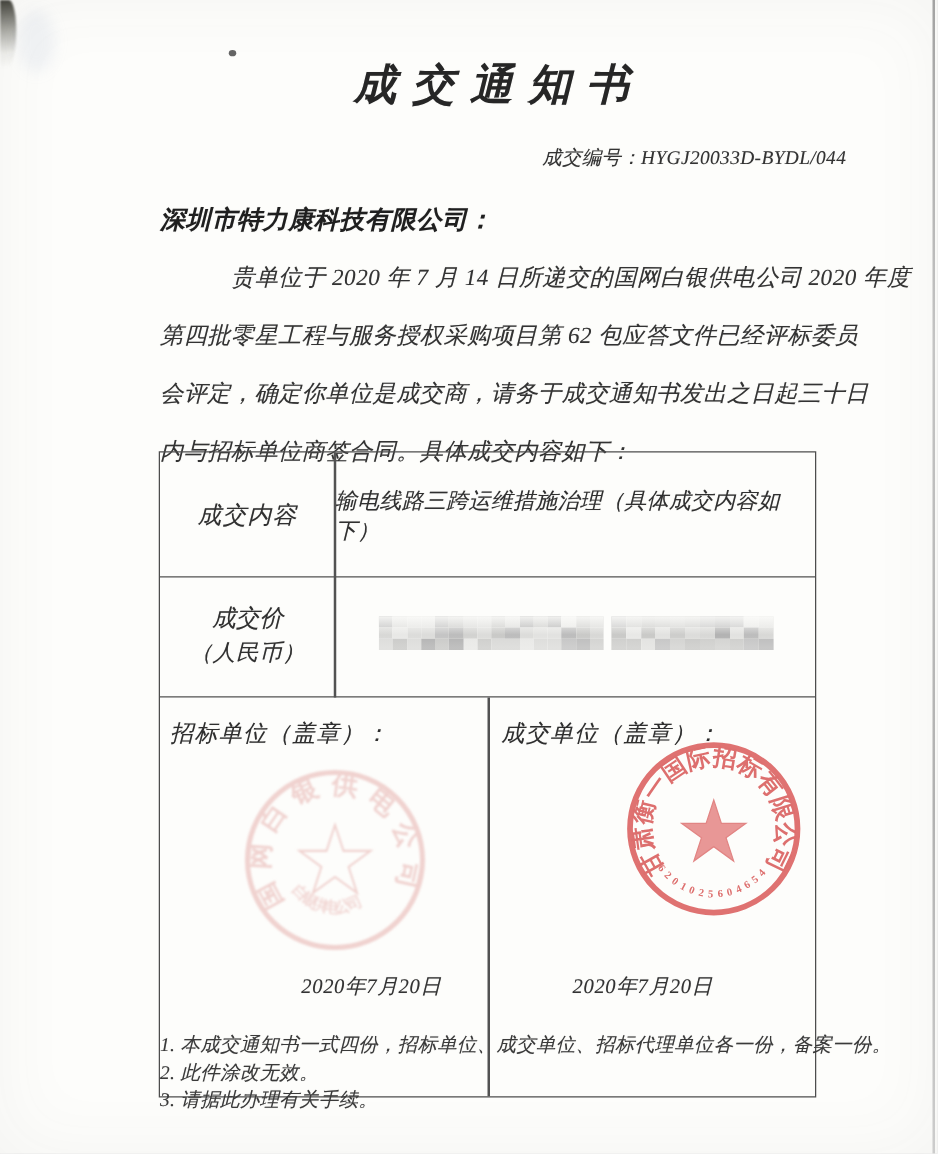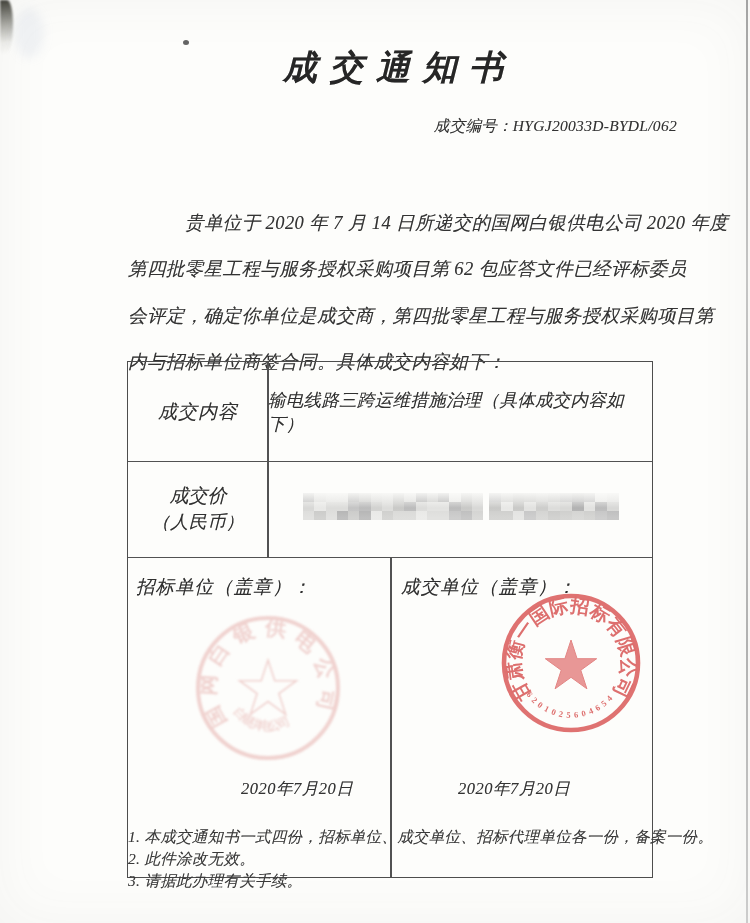--- a/index.html
+++ b/index.html
@@ -78,26 +78,27 @@
 
 <div class="page">
 
   <div class="corner-smudge"></div>
   <div class="corner-haze"></div>
   <div class="scan-dot"></div>
   <div class="edge-line"></div>
 
   <h1 class="title soft">成 交 通 知 书</h1>
 
-  <div class="doc-number soft"><span>成交编号：</span><span>HYGJ20033D-BYDL/062</span></div>
-
+  <div class="doc-number soft"><span>成交编号：</span><span>HYGJ20033D-BYDL/044</span></div>
+
+  <div class="recipient soft">深圳市特力康科技有限公司：</div>
 
   <div class="bline first soft" style="top:211px">贵单位于 2020 年 7 月 14 日所递交的国网白银供电公司 2020 年度</div>
   <div class="bline soft" style="top:257px">第四批零星工程与服务授权采购项目第 62 包应答文件已经评标委员</div>
-  <div class="bline soft" style="top:304px">会评定，确定你单位是成交商，第四批零星工程与服务授权采购项目第</div>
+  <div class="bline soft" style="top:304px">会评定，确定你单位是成交商，请务于成交通知书发出之日起三十日</div>
   <div class="bline noj soft" style="top:350px">内与招标单位商签合同。具体成交内容如下：</div>
 
   <div class="award-table">
     <div class="tline hl1"></div>
     <div class="tline hl2"></div>
     <div class="tline vl1"></div>
     <div class="tline vl2"></div>
 
     <div class="cell c-label1 soft">成交内容</div>
     <div class="cell c-value1 soft">输电线路三跨运维措施治理（具体成交内容如下）</div>

